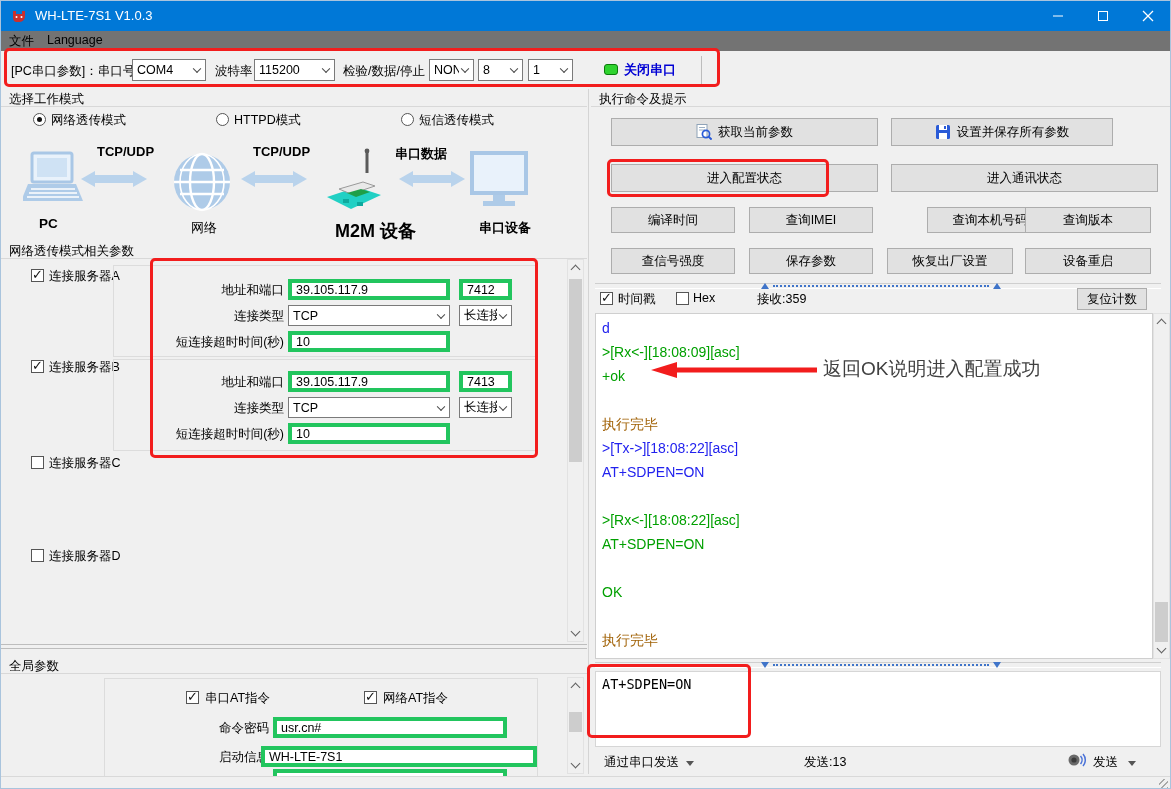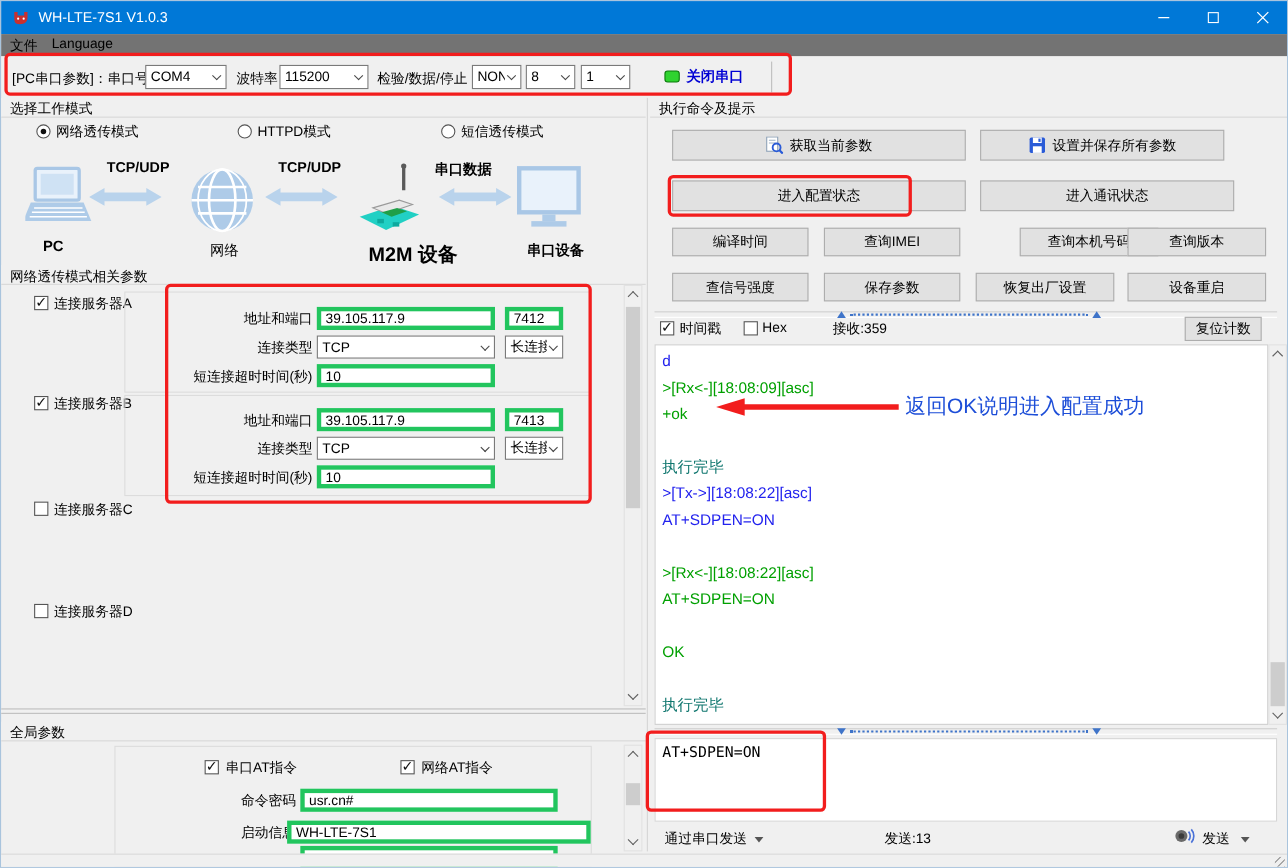--- a/index.html
+++ b/index.html
@@ -15,21 +15,21 @@
   .combo .txt { white-space:nowrap; overflow:hidden; margin-right:14px; flex:1; }
   .chev { position:absolute; right:5px; top:50%; width:6px; height:6px; border-right:1.4px solid #4a4a4a; border-bottom:1.4px solid #4a4a4a; transform:translateY(-70%) rotate(45deg); }
   .cb { width:13px; height:13px; border:1px solid #555; background:#fff; position:absolute; }
   .cb.on::after { content:"✓"; position:absolute; left:0px; top:-3px; font-size:13px; font-weight:bold; color:#111; }
   .radio { width:13px; height:13px; border:1px solid #555; border-radius:50%; background:#fff; position:absolute; }
   .radio.on::after { content:""; position:absolute; left:3px; top:3px; width:5px; height:5px; border-radius:50%; background:#111; }
   .rlabel { text-align:right; white-space:nowrap; }
   .group { border:1px solid #dcdcdc; }
   .redbox { border:3px solid #f21d1d; border-radius:5px; pointer-events:none; z-index:50; }
   .logline { height:24px; line-height:24px; padding-left:6px; font-size:14px; white-space:pre; }
-  .lc-green { color:#00a000; } .lc-blue { color:#2222ee; } .lc-black { color:#0f766e; }
+  .lc-green { color:#00a000; } .lc-blue { color:#2222ee; } .lc-black { color:#a16207; }
   .sbtrack { background:#f0f0f0; border:1px solid #e2e2e2; }
   .sbthumb { background:#cdcdcd; position:absolute; }
   .ar-up, .ar-down { position:absolute; width:7px; height:7px; }
   .ar-up { border-left:1.6px solid #606060; border-top:1.6px solid #606060; transform:rotate(45deg); }
   .ar-down { border-right:1.6px solid #606060; border-bottom:1.6px solid #606060; transform:rotate(45deg); }
   .split { background:#f0f0f0; border-top:1px solid #cfcfcf; border-bottom:1px solid #ffffff; }
   .grabber { display:flex; align-items:center; }
   .grab-dots { flex:1; border-top:2px dotted #3f74c9; margin:0 4px; }
   .tri-up { width:0; height:0; border-left:4px solid transparent; border-right:4px solid transparent; border-bottom:6px solid #3f74c9; }
   .tri-down { width:0; height:0; border-left:4px solid transparent; border-right:4px solid transparent; border-top:6px solid #3f74c9; }
@@ -275,21 +275,21 @@
           <svg width="16" height="16" viewBox="0 0 16 16">
             <rect x="1" y="1" width="14" height="14" rx="1.5" fill="#2a5bd7"></rect>
             <rect x="4" y="1" width="8" height="5" fill="#fff"></rect>
             <rect x="9" y="2" width="2" height="3" fill="#2a5bd7"></rect>
             <rect x="4" y="9" width="8" height="6" fill="#fff"></rect>
           </svg>
         </span>
       <span>设置并保存所有参数</span>
     </div>
     <div class="abs btn" style="left:610px;top:163px;width:267px;height:28px;">进入配置状态</div>
-    <div class="abs btn" style="left:890px;top:163px;width:231px;height:28px;text-align:center;">进入通讯状态</div>
+    <div class="abs btn" style="left:890px;top:163px;width:267px;height:28px;text-align:center;">进入通讯状态</div>
 
     <div class="abs btn" style="left:610px;top:206px;width:124px;height:26px;">编译时间</div>
     <div class="abs btn" style="left:748px;top:206px;width:124px;height:26px;">查询IMEI</div>
     <div class="abs btn" style="left:886px;top:206px;width:126px;height:26px;margin-left:40px;">查询本机号码</div>
     <div class="abs btn" style="left:1024px;top:206px;width:126px;height:26px;">查询版本</div>
     <div class="abs btn" style="left:610px;top:247px;width:124px;height:26px;">查信号强度</div>
     <div class="abs btn" style="left:748px;top:247px;width:124px;height:26px;">保存参数</div>
     <div class="abs btn" style="left:886px;top:247px;width:126px;height:26px;">恢复出厂设置</div>
     <div class="abs btn" style="left:1024px;top:247px;width:126px;height:26px;">设备重启</div>
 
@@ -322,21 +322,21 @@
       <div class="logline lc-green">OK</div>
       <div class="logline lc-black"></div>
       <div class="logline lc-black">执行完毕</div>
     </div>
     <span class="abs" style="left:648px;top:360px;z-index:40;">
       <svg width="170" height="18" viewBox="0 0 170 18">
           <line x1="168" y1="9" x2="24" y2="9" stroke="#f21d1d" stroke-width="5"></line>
           <polygon points="2,9 28,1 28,17" fill="#f21d1d"></polygon>
         </svg>
     </span>
-    <span class="abs lbl" style="left:822px;top:355px;font-size:19px;color:#1d4ed8;z-index:40;">返回OK说明进入配置成功</span>
+    <span class="abs lbl" style="left:822px;top:355px;font-size:19px;color:#404040;z-index:40;">返回OK说明进入配置成功</span>
     <div class="abs sbtrack" style="left:1152px;top:312px;width:17px;height:346px;">
       <span class="ar-up" style="left:4px;top:6px;"></span>
       <span class="sbthumb" style="left:1px;top:288px;width:13px;height:40px;"></span>
       <span class="ar-down" style="left:4px;bottom:6px;"></span>
     </div>
 
     <div class="abs split" style="left:594px;top:661px;width:566px;height:6px;"></div>
     <div class="abs grabber" style="left:760px;top:659px;width:240px;height:10px;">
       <span class="tri-down"></span>
         <span class="grab-dots"></span>

